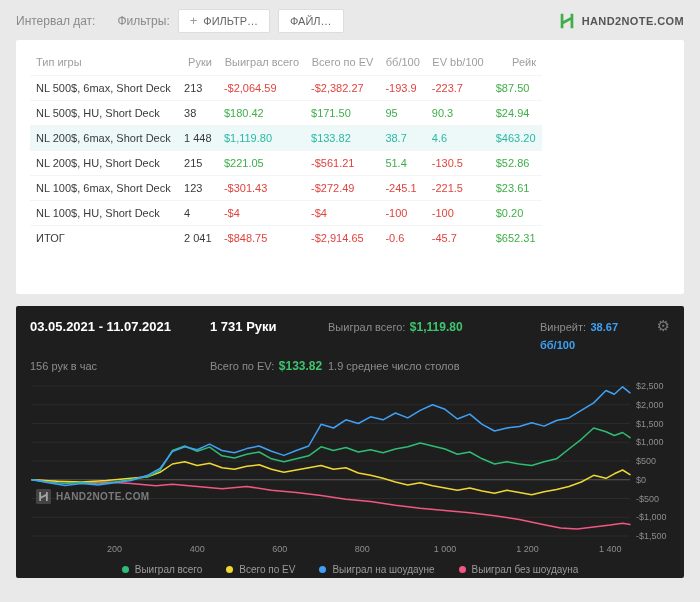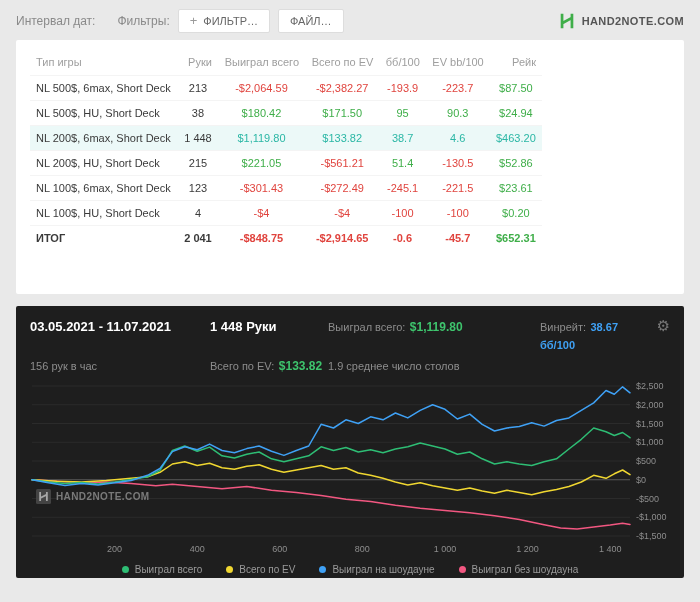--- a/index.html
+++ b/index.html
@@ -24,24 +24,24 @@
     padding:5px 11px; display:flex; align-items:center; gap:6px;
     cursor:pointer; border-radius:2px; white-space:nowrap;
   }
   .plus { color:#9a9a9a; font-size:13px; line-height:10px; }
   .logo { margin-left:auto; display:flex; align-items:center; gap:6px; }
   .logo-text { font-size:11px; font-weight:bold; color:#555; letter-spacing:.4px; }
   
   .card { margin:0 16px; background:#fff; height:254px; padding:8px 14px; border-radius:2px; }
   table { border-collapse:collapse; width:512px; font-size:11px; }
   th { color:#9e9e9e; font-weight:normal; text-align:right; padding:8px 6px 7px; white-space:nowrap; }
-  td { text-align:center; padding:6px 6px; color:#3a3a3a; white-space:nowrap; border-top:1px solid #f4f4f4; }
+  td { text-align:left; padding:6px 6px; color:#3a3a3a; white-space:nowrap; border-top:1px solid #f4f4f4; }
   th.left, td.left { text-align:left; }
   tr.hl td { background:#ecf9f8; }
-  tr.bold td { font-weight:bold; }
+  tr.bold td { font-weight:normal; }
   td.neg { color:#e0443e; }
   td.pos { color:#3fae49; }
   td.teal { color:#2bb7a5; }
   
   .panel {
     margin:12px 16px 0; background:#1e1e1e; height:272px;
     padding:11px 14px 6px; position:relative; border-radius:2px;
   }
   .panel-head {
     display:grid; grid-template-columns:180px 118px 212px 1fr 18px;
@@ -161,21 +161,21 @@
           <td class="neg">-45.7</td>
           <td class="pos">$652.31</td>
         </tr>
       </tbody>
   </table>
 </div>
 
 <div class="panel">
   <div class="panel-head">
     <span class="ph-strong">03.05.2021 - 11.07.2021</span>
-    <span class="ph-strong">1 448 Руки</span>
+    <span class="ph-strong">1 731 Руки</span>
     <span>
       <span class="ph-label">Выиграл всего:</span>
       <span class="ph-green">$1,119.80</span>
     </span>
     <span>
       <span class="ph-label">Винрейт:</span>
       <span class="ph-blue">38.67 бб/100</span>
     </span>
     <span class="gear">⚙</span>
     <span class="ph-dim">156 рук в час</span>

